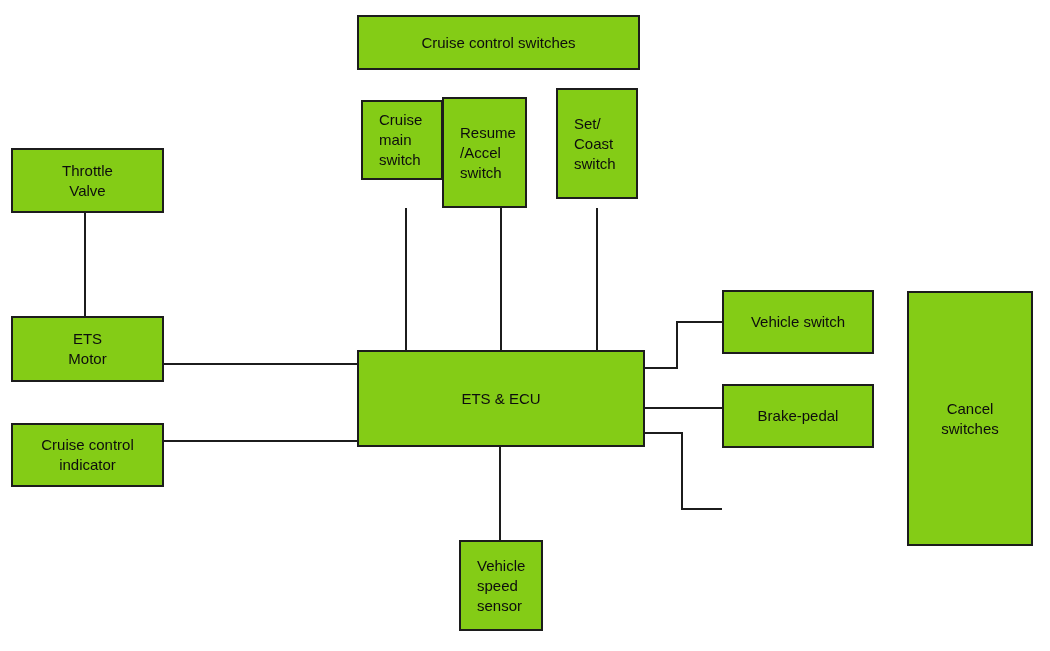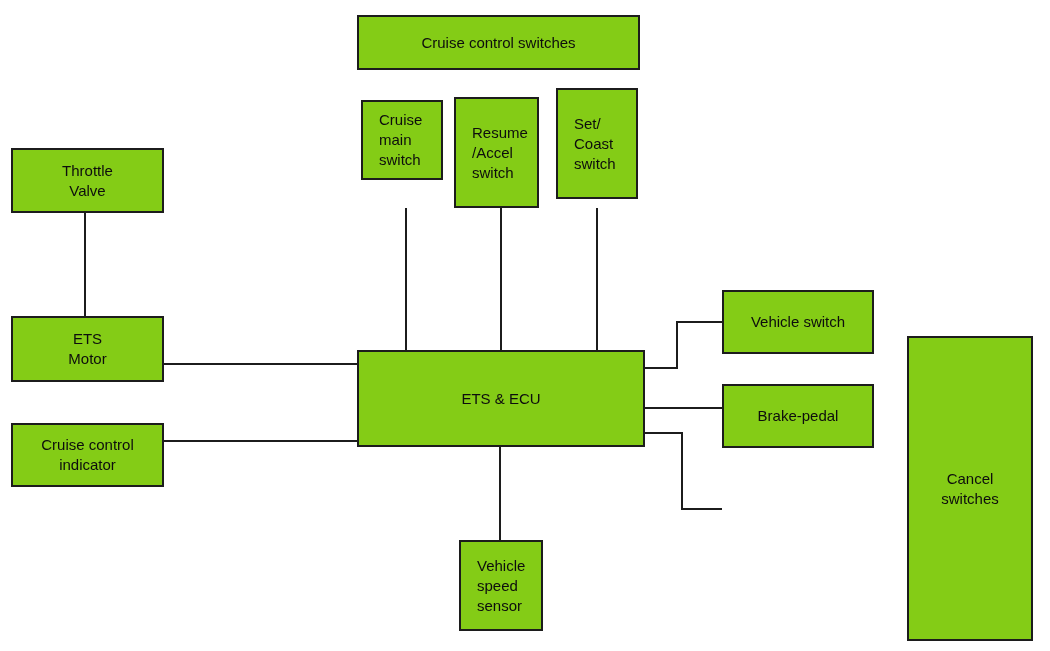--- a/index.html
+++ b/index.html
@@ -51,21 +51,21 @@
   <div class="node" style="left:357px; top:15px; width:283px; height:55px;">
     <span class="label">Cruise control switches</span>
   </div>
 
   <div class="node align-left" style="left:361px; top:100px; width:82px; height:80px;">
     <span class="label">Cruise
 main
 switch</span>
   </div>
 
-  <div class="node align-left" style="left:454px; top:97px; width:85px; height:111px;">
+  <div class="node align-left" style="left:442px; top:97px; width:85px; height:111px;">
     <span class="label">Resume
 /Accel
 switch</span>
   </div>
 
   <div class="node align-left" style="left:556px; top:88px; width:82px; height:111px;">
     <span class="label">Set/
 Coast
 switch</span>
   </div>
@@ -91,21 +91,21 @@
 
   <div class="node" style="left:722px; top:290px; width:152px; height:64px;">
     <span class="label">Vehicle switch</span>
   </div>
 
   <div class="node" style="left:722px; top:384px; width:152px; height:64px;">
     <span class="label">Brake-pedal</span>
   </div>
 
 
-  <div class="node" style="left:907px; top:291px; width:126px; height:305px;margin-top:45px;">
+  <div class="node" style="left:907px; top:291px; width:126px; height:255px;">
     <span class="label">Cancel
 switches</span>
   </div>
 
   <div class="node align-left" style="left:459px; top:540px; width:84px; height:91px;">
     <span class="label">Vehicle
 speed
 sensor</span>
   </div>
 

